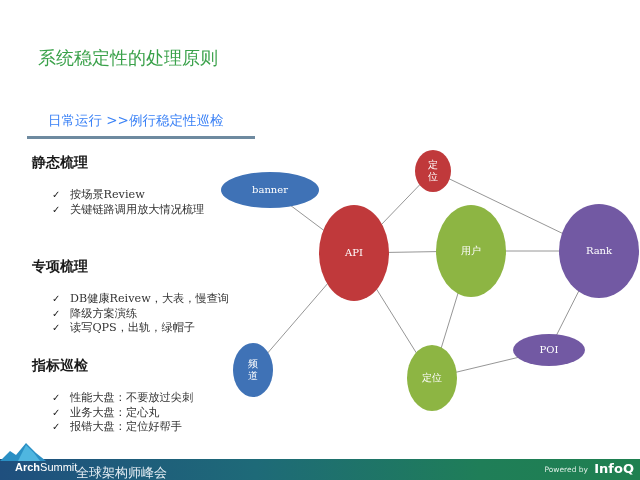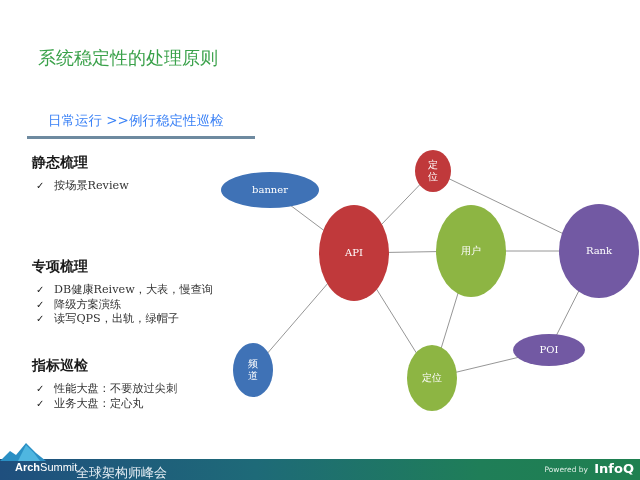--- a/index.html
+++ b/index.html
@@ -6,21 +6,21 @@
   body { width:640px; height:480px; position:relative; overflow:hidden; background:#ffffff;
          font-family:"DejaVu Serif","Liberation Serif",serif; }
   .title { position:absolute; left:38px; top:46px; font-size:18px; color:#3aa14a;
            font-family:"DejaVu Sans","Liberation Sans",sans-serif; letter-spacing:0px; }
   .subtitle { position:absolute; left:48px; top:112px; font-size:13.5px; color:#3b82f6;
            font-family:"DejaVu Sans","Liberation Sans",sans-serif; }
   .subtitle-bar { position:absolute; left:27px; top:136px; width:228px; height:3px; background:#6e8aa0; }
   .section { position:absolute; left:32px; }
   .section h3 { margin:0 0 7px 0; font-size:14px; font-weight:bold; color:#1a1a1a;
                 font-family:"DejaVu Sans","Liberation Sans",sans-serif; }
-  .section ul { list-style:none; margin:0; padding:0 0 0 4px; }
+  .section ul { list-style:none; margin:16px; padding:0 0 0 4px; }
   .section li { font-size:11.2px; color:#333; line-height:14.5px; white-space:nowrap; }
   .section li .check { display:inline-block; width:18px; font-size:10px; color:#222;
                 font-family:"DejaVu Sans",sans-serif; }
   #s1 { top:154px; } #s2 { top:258px; } #s3 { top:357px; }
   svg.diagram { position:absolute; left:0; top:0; }
   .node-label { font-family:"DejaVu Serif","Liberation Serif",serif; fill:#ffffff; font-size:10px; text-anchor:middle; dominant-baseline:middle; }
   .footer { position:absolute; left:0; top:459px; width:640px; height:21px;
             background:linear-gradient(90deg,#1f4f7e 0%,#1e6a78 40%,#1f7e58 75%,#1f8050 100%); }
   .footer .mountain { position:absolute; left:0; top:-18px; width:46px; height:20px; }
   .footer .brand { position:absolute; left:15px; top:2px; font-size:11px; color:#fff; font-weight:bold;
@@ -37,37 +37,39 @@
 <body>
 
 <div class="title">系统稳定性的处理原则</div>
 <div class="subtitle">日常运行 &gt;&gt;例行稳定性巡检</div>
 <div class="subtitle-bar"></div>
 
 <div class="section" id="s1">
   <h3>静态梳理</h3>
   <ul>
     <li><span class="check">✓</span><span>按场景Review</span></li>
+    <li><span class="check">✓</span><span>关键链路调用放大情况梳理</span></li>
   </ul>
 </div>
 
 <div class="section" id="s2">
   <h3>专项梳理</h3>
   <ul>
     <li><span class="check">✓</span><span>DB健康Reivew，大表，慢查询</span></li>
     <li><span class="check">✓</span><span>降级方案演练</span></li>
     <li><span class="check">✓</span><span>读写QPS，出轨，绿帽子</span></li>
   </ul>
 </div>
 
 <div class="section" id="s3">
   <h3>指标巡检</h3>
   <ul>
     <li><span class="check">✓</span><span>性能大盘：不要放过尖刺</span></li>
     <li><span class="check">✓</span><span>业务大盘：定心丸</span></li>
+    <li><span class="check">✓</span><span>报错大盘：定位好帮手</span></li>
   </ul>
 </div>
 
 <svg class="diagram" width="640" height="459">
   <g id="edges">
       <line x1="270" y1="190" x2="354" y2="253" stroke="#8a8a8a" stroke-width="0.9"></line>
       <line x1="354" y1="253" x2="433" y2="171" stroke="#8a8a8a" stroke-width="0.9"></line>
       <line x1="354" y1="253" x2="471" y2="251" stroke="#8a8a8a" stroke-width="0.9"></line>
       <line x1="354" y1="253" x2="253" y2="370" stroke="#8a8a8a" stroke-width="0.9"></line>
       <line x1="354" y1="253" x2="432" y2="378" stroke="#8a8a8a" stroke-width="0.9"></line>

